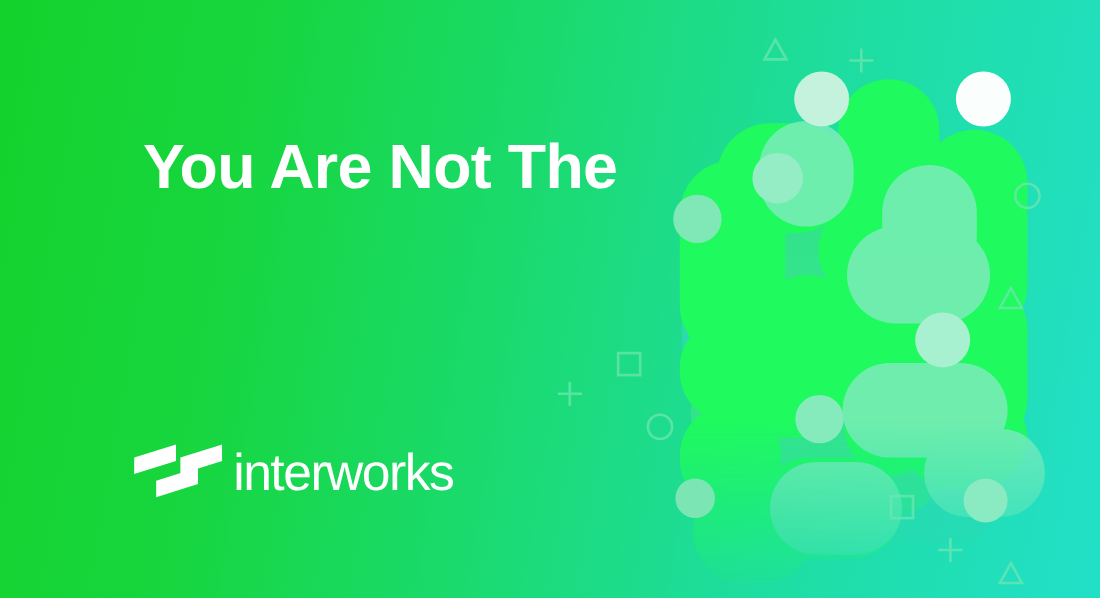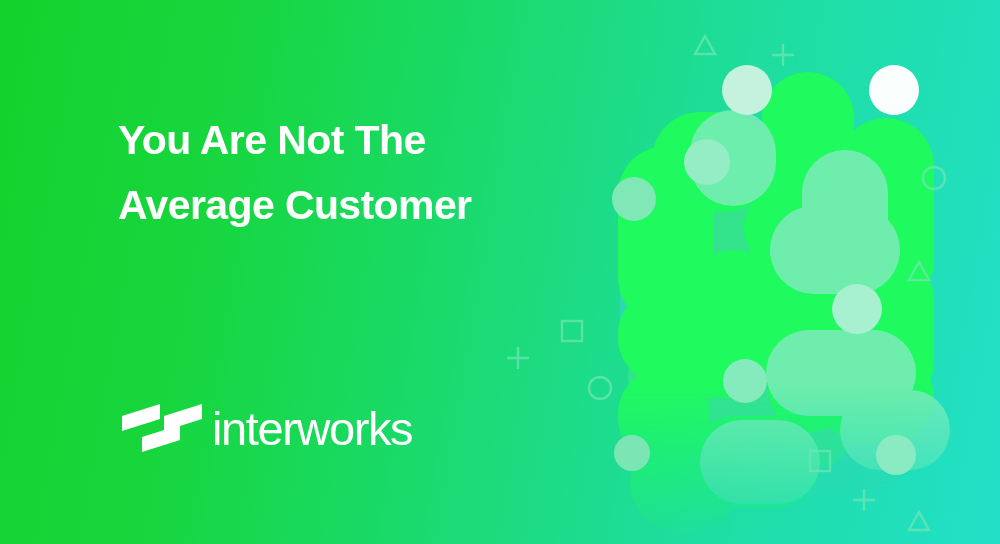--- a/index.html
+++ b/index.html
@@ -30,26 +30,26 @@
   }
   #content {
     position: absolute;
     inset: 0;
   }
   #headline {
     position: absolute;
     left: 118px;
     top: 108px;
     color: #ffffff;
-    font-size: 41px;
+    font-size: 57px;
     font-weight: bold;
     line-height: 65px;
     letter-spacing: -0.6px;
     white-space: pre;
-    margin: 0;
+    margin: 12px;
   }
   #headline .hl-line { display: block; }
   #logo {
     position: absolute;
     left: 120px;
     top: 402px;
     display: flex;
     align-items: center;
   }
   #logo-mark {
@@ -168,21 +168,21 @@
         <circle cx="934" cy="178" r="11"></circle>
         <circle cx="600" cy="388" r="11"></circle>
         <rect x="562" y="321" width="20" height="20"></rect>
         <rect x="810" y="451" width="20" height="20"></rect>
       </g>
     </svg>
   </div>
 
   <div id="content">
 
-    <h1 id="headline"><span class="hl-line">You Are Not The</span><span class="hl-line">Average Customer</span></h1>
+    <h1 id="headline"><span class="hl-line">You Are Not The</span></h1>
 
     <div id="logo">
       <svg id="logo-mark" viewBox="0 0 82 52" xmlns="http://www.w3.org/2000/svg">
         <g fill="#ffffff">
           <path d="M2 14 L40 2 L40 17 L2 29 Z"></path>
           <path d="M22 35 L60 23 L60 38 L22 50 Z"></path>
           <path d="M44 14 L82 2 L82 17 L44 29 Z"></path>
         </g>
       </svg>
       <span id="logo-word">interworks</span>

